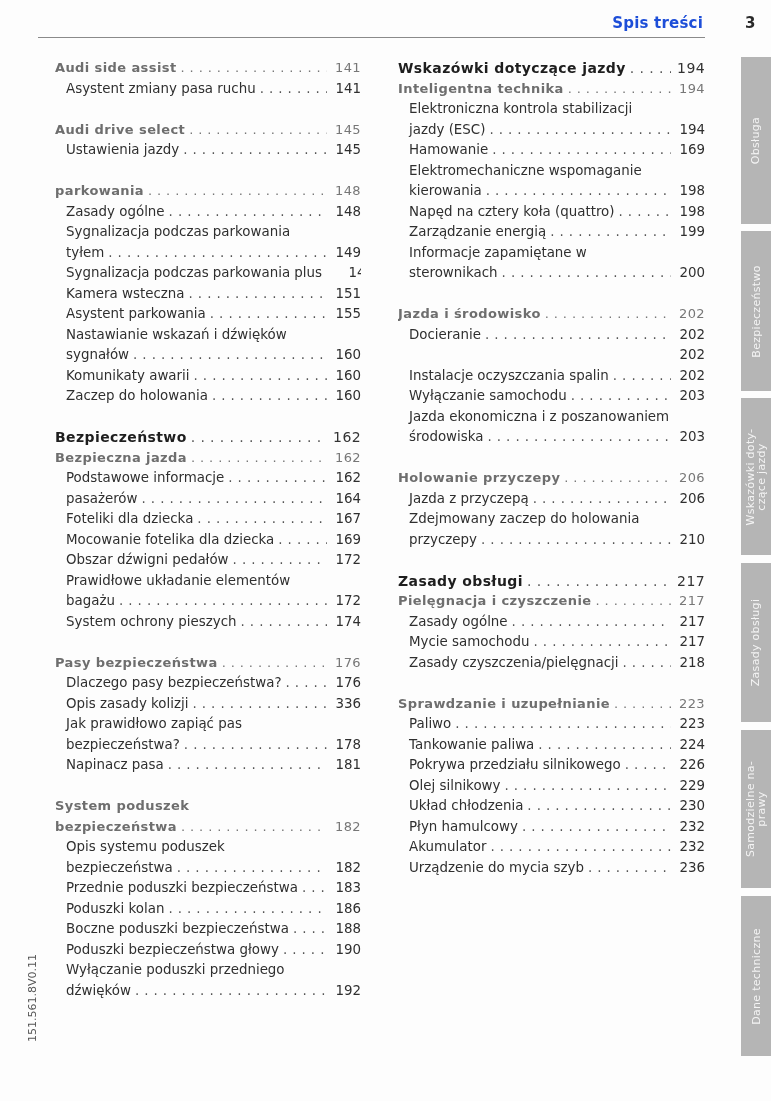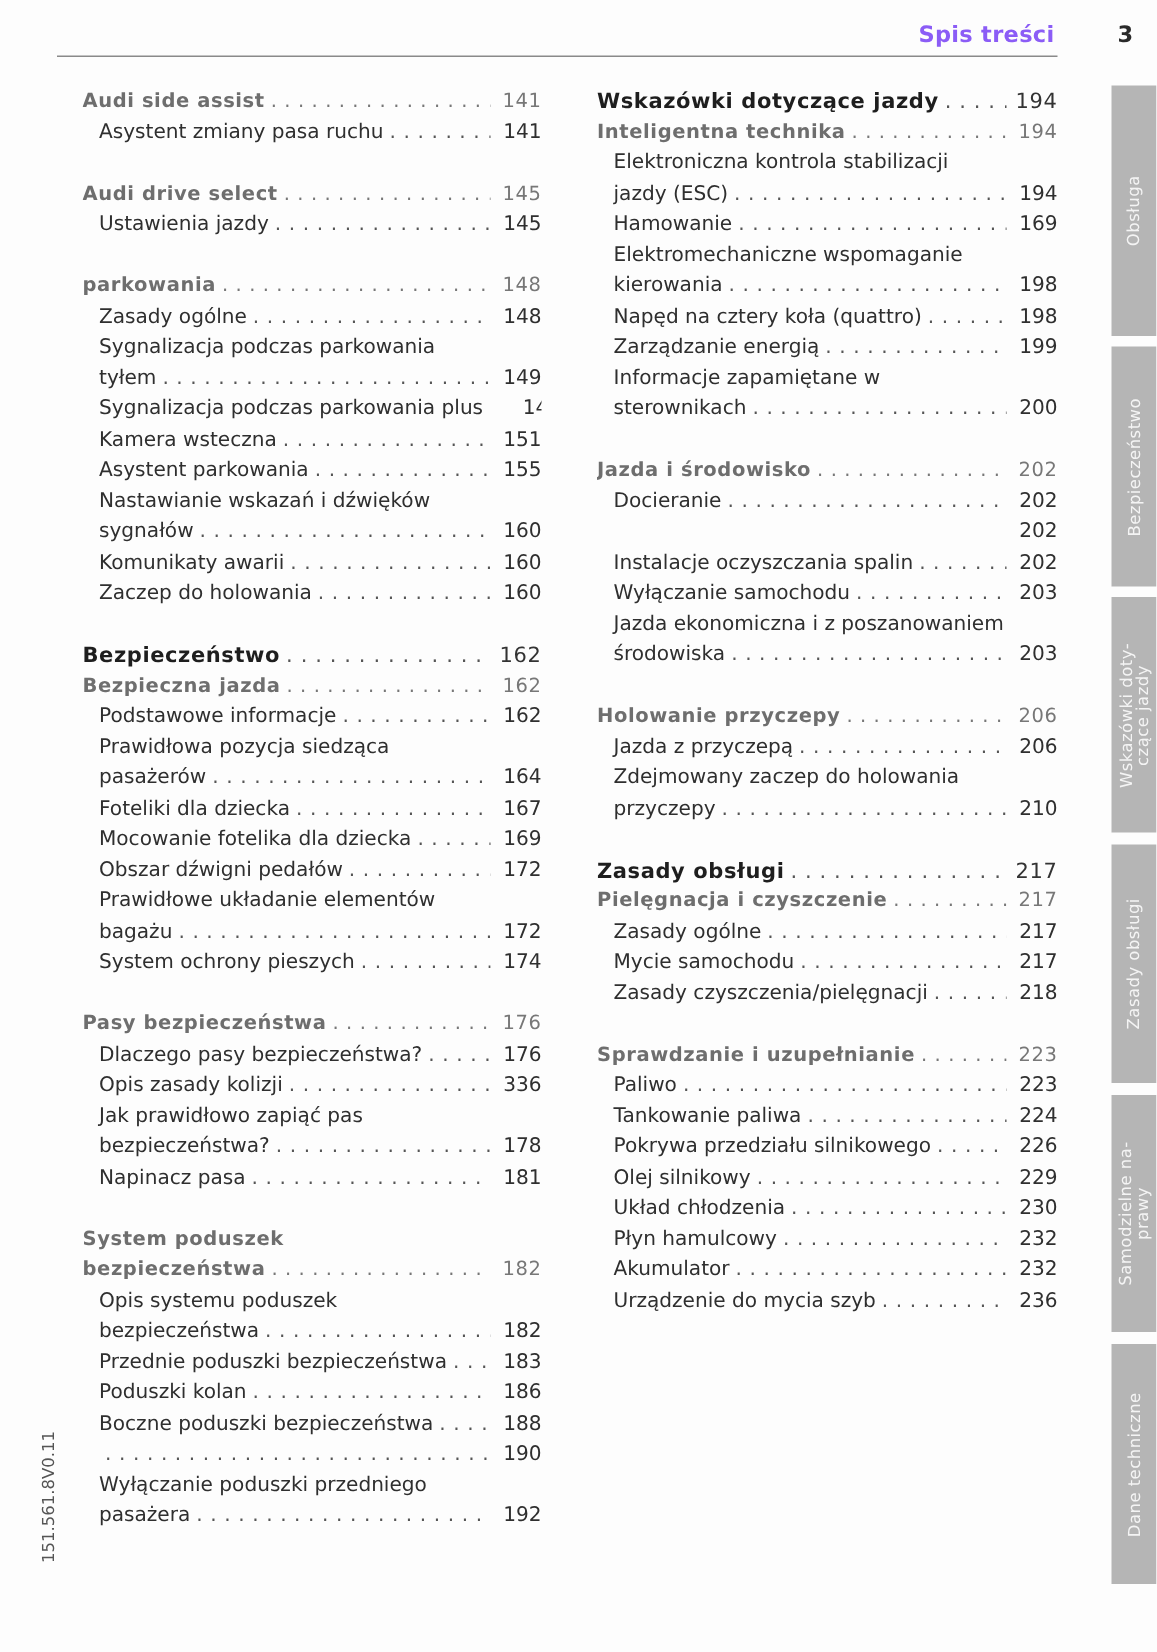--- a/index.html
+++ b/index.html
@@ -3,21 +3,21 @@
 <meta charset="utf-8">
 <style>
   html, body { margin:0; padding:0; }
   body {
     width:771px; height:1101px; position:relative; overflow:hidden;
     background:#fdfdfd; color:#2b2b2b;
     font-family:"DejaVu Sans", sans-serif;
   }
   .header-title {
     position:absolute; top:14px; right:68px; font-size:15px; font-weight:bold;
-    color:#8b5cf6; letter-spacing:0.2px;
+    color:#1d4ed8; letter-spacing:0.2px;
   }
   .header-page {
     position:absolute; top:14px; left:745px; font-size:15px; font-weight:bold; color:#2a2a2a;
   }
   .header-rule {
     position:absolute; top:37px; left:38px; width:667px; height:1px; background:#8a8a8a;
   }
   .col { position:absolute; top:58px; }
   .col-left { left:55px; width:306px; }
   .col-right { left:398px; width:307px; }
@@ -153,25 +153,20 @@
     <div class="row section">
       <span class="t">Bezpieczna jazda</span>
       <span class="dots"></span>
       <span class="p">162</span>
     </div>
     <div class="row entry">
       <span class="t">Podstawowe informacje</span>
       <span class="dots"></span>
       <span class="p">162</span>
     </div>
-    <div class="row entry cont nodots">
-      <span class="t">Prawidłowa pozycja siedząca</span>
-      <span class="dots"></span>
-      <span class="p"></span>
-    </div>
     <div class="row entry">
       <span class="t">pasażerów</span>
       <span class="dots"></span>
       <span class="p">164</span>
     </div>
     <div class="row entry">
       <span class="t">Foteliki dla dziecka</span>
       <span class="dots"></span>
       <span class="p">167</span>
     </div>
@@ -261,30 +256,31 @@
       <span class="t">Poduszki kolan</span>
       <span class="dots"></span>
       <span class="p">186</span>
     </div>
     <div class="row entry">
       <span class="t">Boczne poduszki bezpieczeństwa</span>
       <span class="dots"></span>
       <span class="p">188</span>
     </div>
     <div class="row entry">
+      <span class="t">Poduszki bezpieczeństwa głowy</span>
       <span class="dots"></span>
       <span class="p">190</span>
     </div>
     <div class="row entry cont nodots">
       <span class="t">Wyłączanie poduszki przedniego</span>
       <span class="dots"></span>
       <span class="p"></span>
     </div>
     <div class="row entry">
-      <span class="t">pasażera</span>
+      <span class="t">dźwięków</span>
       <span class="dots"></span>
       <span class="p">192</span>
     </div>
   </div>
 <div class="col col-right" id="col-right">
     <div class="row chapter">
       <span class="t">Wskazówki dotyczące jazdy</span>
       <span class="dots"></span>
       <span class="p">194</span>
     </div>

